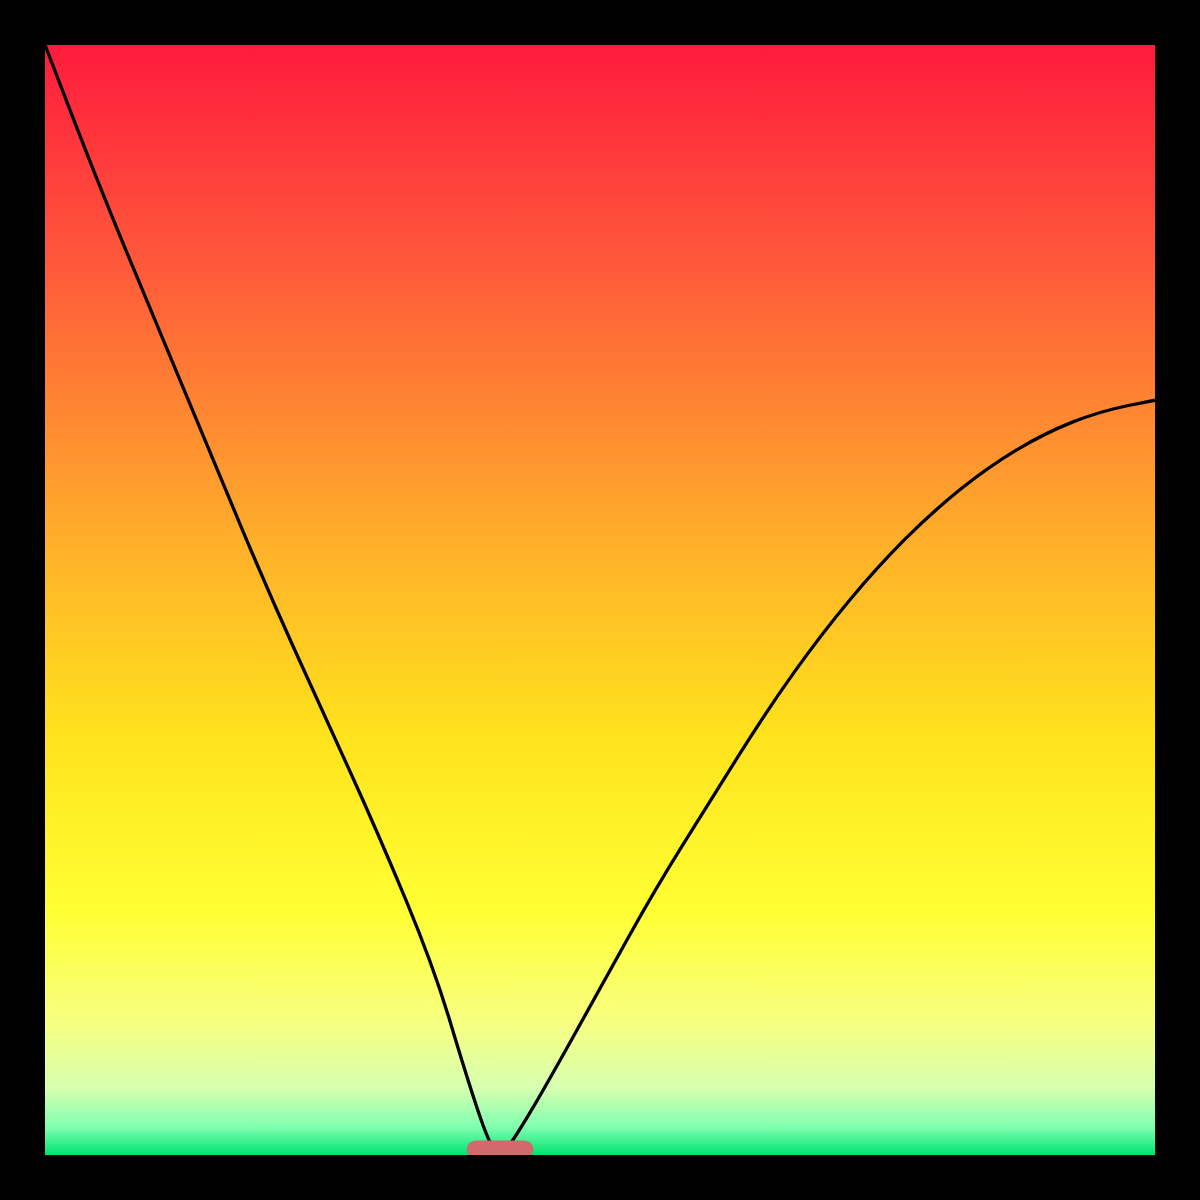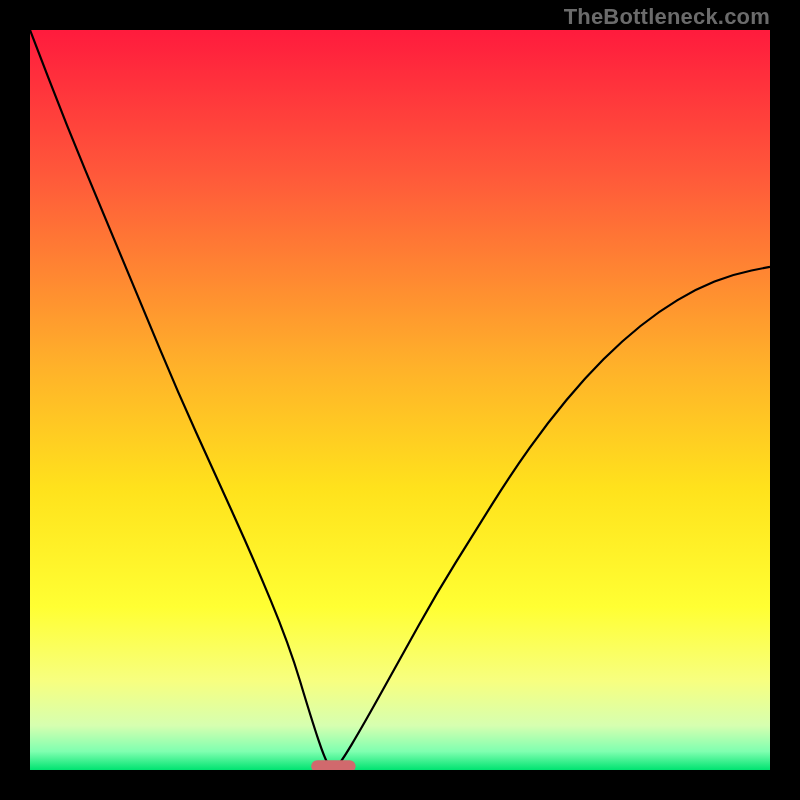--- a/index.html
+++ b/index.html
@@ -34,21 +34,20 @@
     color: #6b6b6b;
     letter-spacing: 0.2px;
   }
   svg { display: block; }
 </style>
 </head>
 <body>
 
 <div class="frame">
 
-  <div class="watermark">TheBottleneck.com</div>
 
   <div class="plot">
     <svg id="chart-svg" width="740" height="740" viewBox="0 0 740 740">
       <defs>
         <linearGradient id="bg-grad" x1="0" y1="0" x2="0" y2="1">
             <stop offset="0.00%" stop-color="#ff1b3d"></stop>
             <stop offset="20.00%" stop-color="#ff5a3a"></stop>
             <stop offset="45.00%" stop-color="#ffb02a"></stop>
             <stop offset="62.00%" stop-color="#ffe21c"></stop>
             <stop offset="78.00%" stop-color="#ffff33"></stop>

